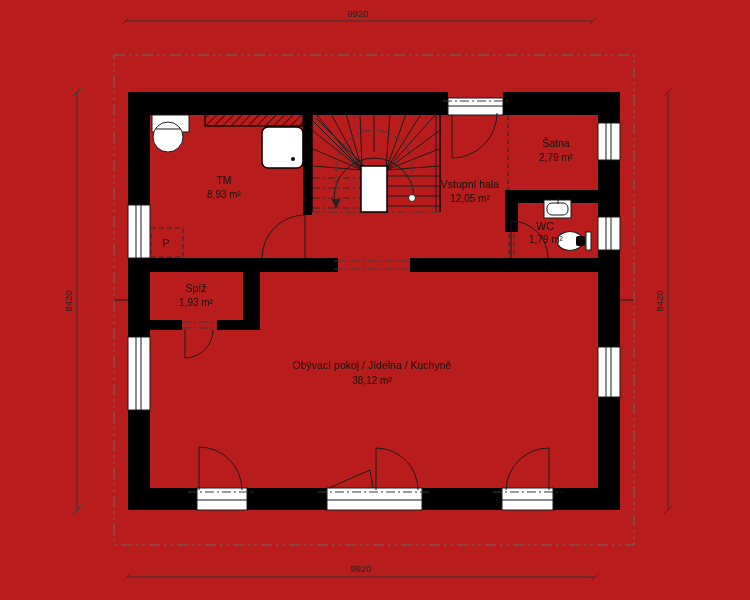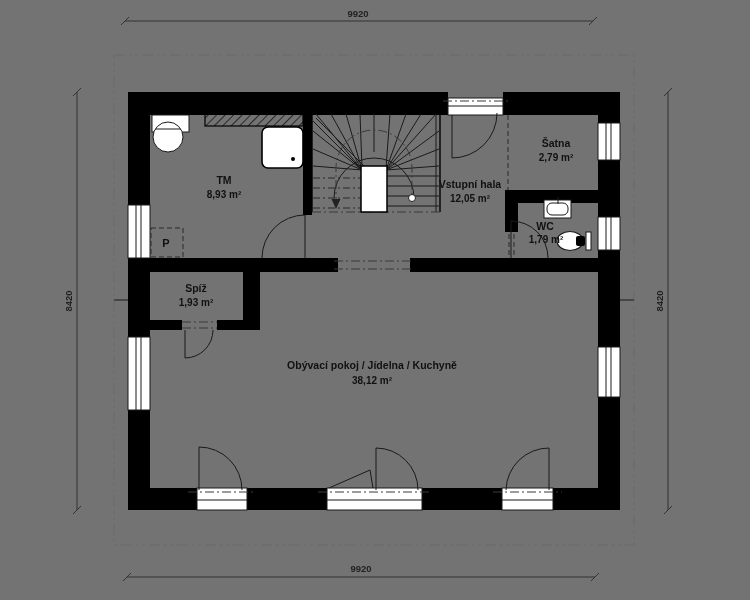--- a/index.html
+++ b/index.html
@@ -1,17 +1,17 @@
 <!DOCTYPE html>
 <html><head>
 <meta charset="utf-8">
 <style>
   html,body{margin:0;padding:0;background:#fff;}
-  .canvas{position:relative;width:750px;height:600px;background:#737373;overflow:hidden;
-          font-family:"Liberation Sans",sans-serif;font-weight:bold;}
+  .canvas{position:relative;width:750px;height:600px;background:#b91c1c;overflow:hidden;
+          font-family:"Liberation Sans",sans-serif;}
   svg{position:absolute;left:0;top:0;}
   .wall{fill:#000;stroke:none;}
   .thin{stroke:#1a1a1a;stroke-width:1;fill:none;}
   .med{stroke:#000;stroke-width:1.4;fill:none;}
   .whitebox{fill:#fff;stroke:#1a1a1a;stroke-width:1;}
   .dashdot{stroke:#6b6b6b;stroke-width:1.1;fill:none;stroke-dasharray:11 4 2.5 4 2.5 4;}
   .walkline{stroke:#3a3a3a;stroke-width:1;fill:none;stroke-dasharray:9 3 2 3;}
   .dashed{stroke:#2a2a2a;stroke-width:1;fill:none;stroke-dasharray:5 3;}
   .dashtread{stroke:#2a2a2a;stroke-width:1;fill:none;stroke-dasharray:7 3 2 3;}
   .dim{stroke:#333;stroke-width:1;fill:none;}

